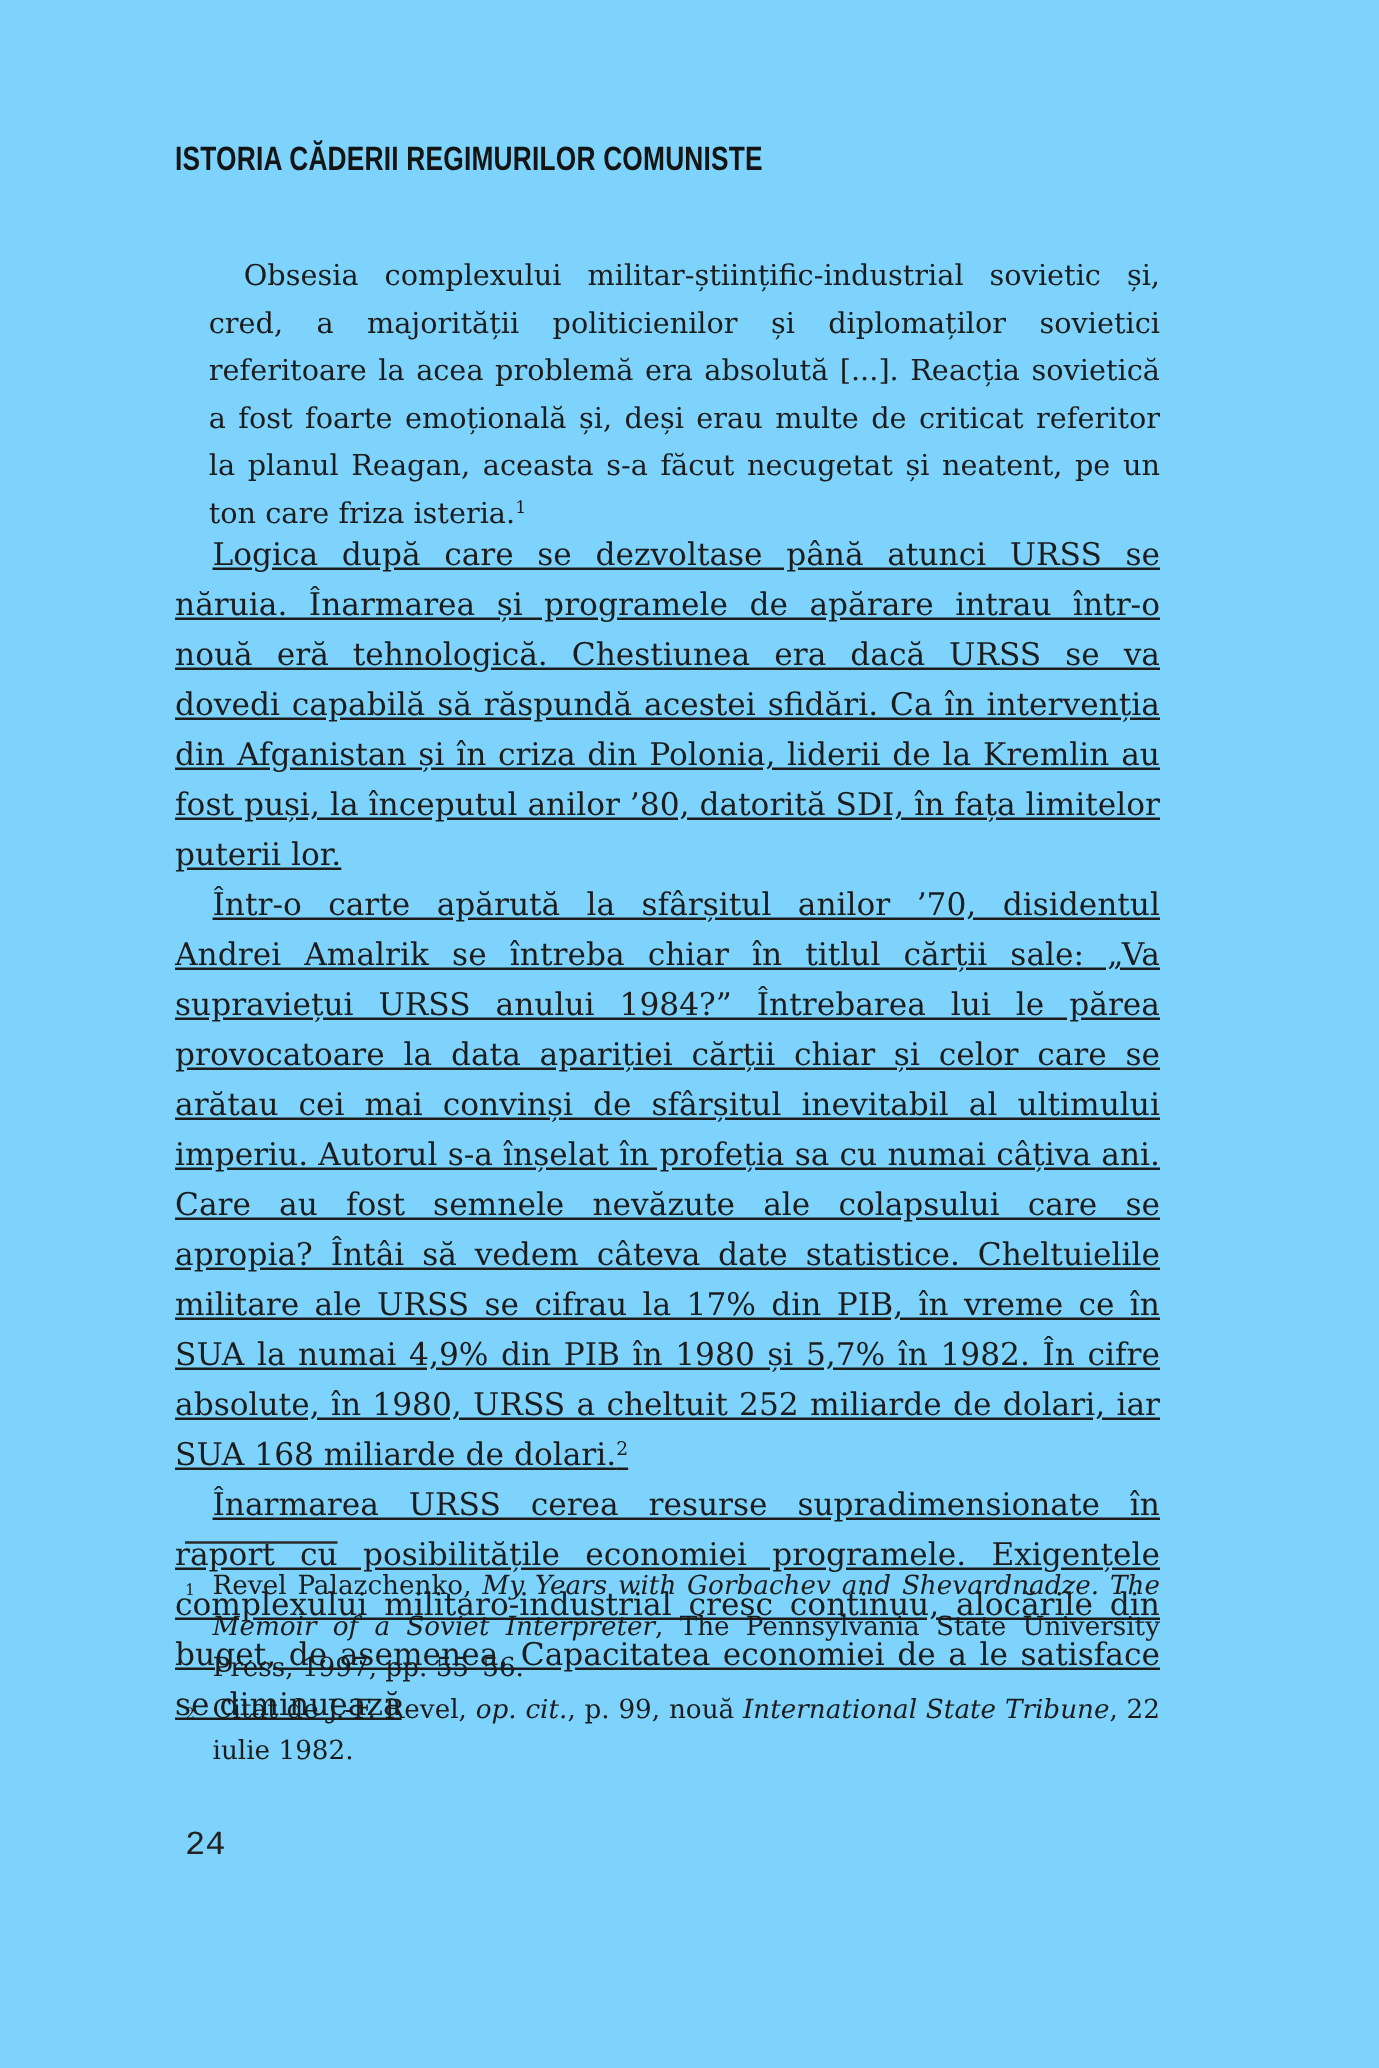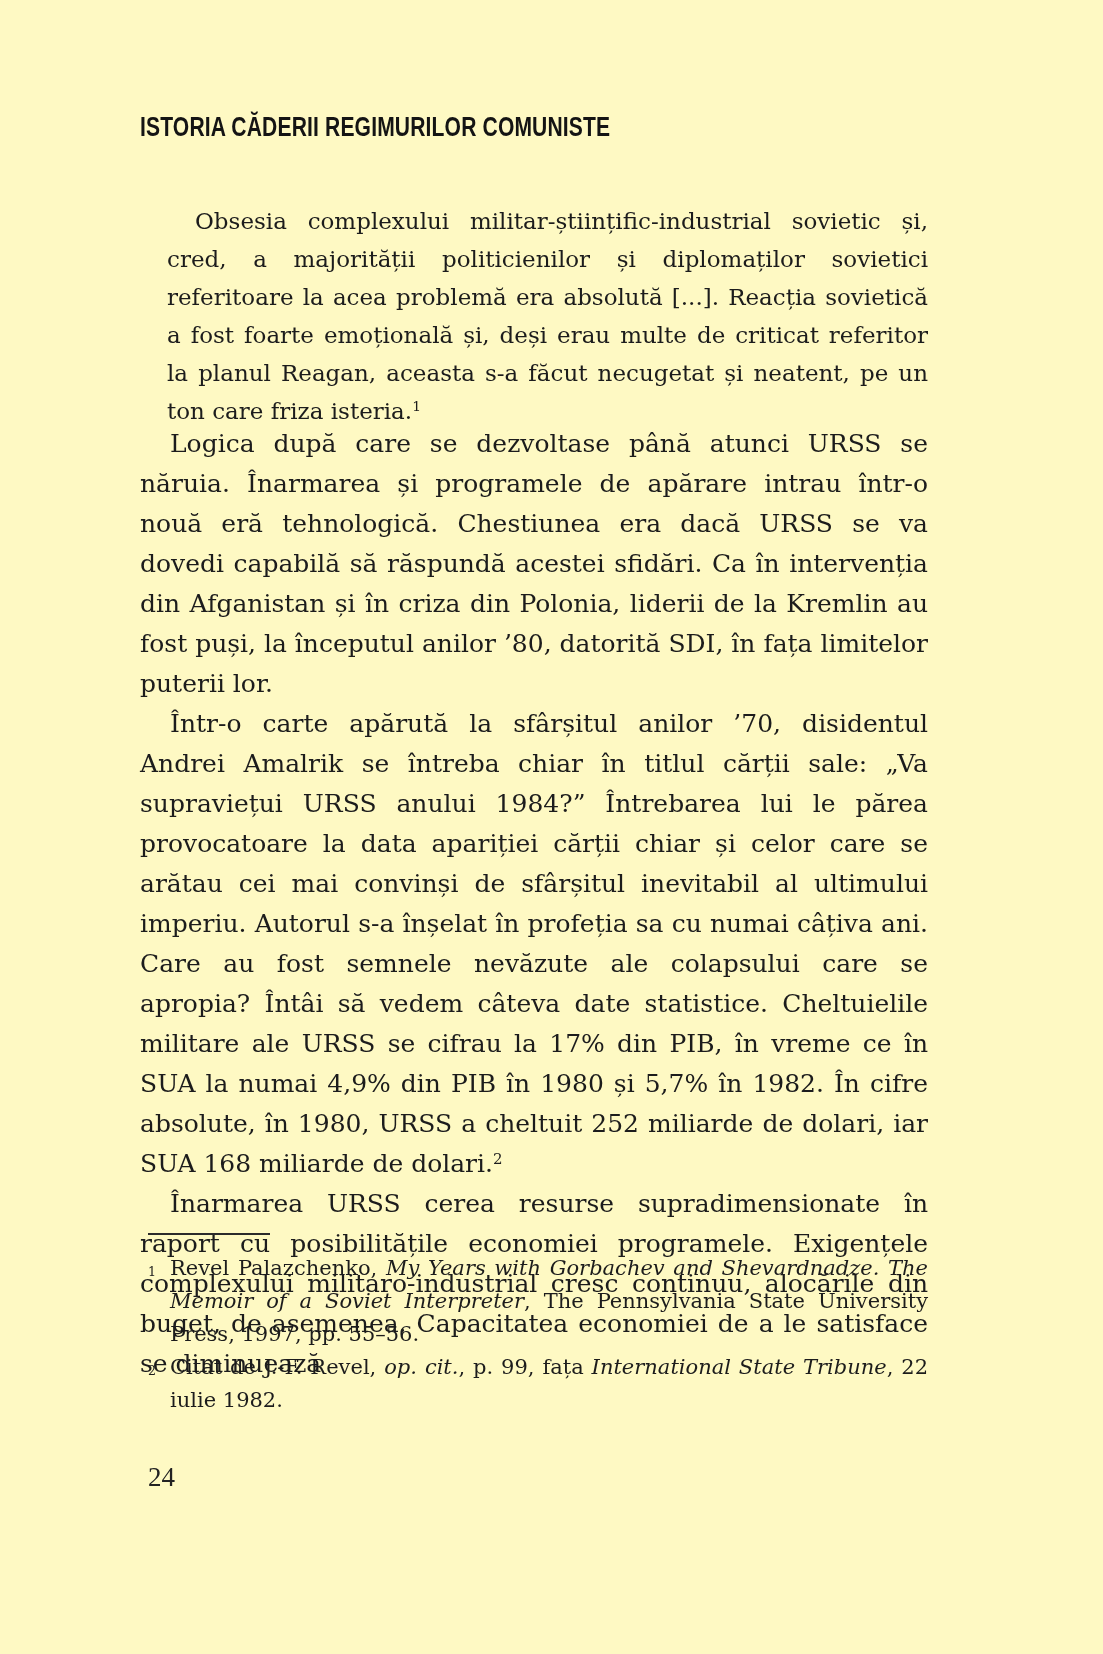--- a/index.html
+++ b/index.html
@@ -1,21 +1,21 @@
 <!DOCTYPE html>
 <html lang="ro"><head>
 <meta charset="utf-8">
 <style>
   html, body { margin: 0; padding: 0; background: #ffffff; }
 
   .page {
     position: relative;
     width: 1103px;
     height: 1654px;
-    background: #fef9c3;
+    background: #7dd3fc;
     color: #1e1e1e;
     font-family: "DejaVu Serif", "Liberation Serif", serif;
     overflow: hidden;
   }
 
   .running-header {
     position: absolute;
     left: 140px;
     top: 112px;
     font-family: "Liberation Sans", sans-serif;
@@ -43,20 +43,21 @@
 
   .body-text {
     position: absolute;
     left: 140px;
     top: 424px;
     width: 788px;
     font-size: 25px;
     line-height: 40px;
     text-align: justify;
     color: #1c1c1c;
+    text-decoration: underline;
   }
   .body-text p { margin: 0; text-indent: 30px; }
 
   sup.fnref {
     font-size: 60%;
     line-height: 0;
     vertical-align: baseline;
     position: relative;
     top: -0.55em;
   }
@@ -87,21 +88,21 @@
     padding-left: 8px;
     box-sizing: border-box;
   }
   .fn-text { flex: 1 1 auto; text-align: justify; }
   .fn-text i { font-style: italic; }
 
   .page-number {
     position: absolute;
     left: 148px;
     top: 1462px;
-    font-family: Liberation Serif, serif;
+    font-family: Liberation Mono, monospace;
     font-size: 27px;
     color: #222222;
   }
 </style>
 </head>
 <body>
 
 <div class="page">
 
   <div class="running-header">ISTORIA CĂDERII REGIMURILOR COMUNISTE</div>
@@ -118,19 +119,19 @@
 
   <div class="fn-rule"></div>
 
   <section class="footnotes">
     <div class="footnote">
       <span class="fn-marker">1</span>
       <span class="fn-text"><span>Revel Palazchenko, </span><i>My Years with Gorbachev and Shevardnadze. The Memoir of a Soviet Interpreter</i><span>, The Pennsylvania State University Press, 1997, pp. 55–56.</span></span>
     </div>
     <div class="footnote">
       <span class="fn-marker">2</span>
-      <span class="fn-text"><span>Citat de J.-F. Revel, </span><i>op. cit.</i><span>, p. 99, fața </span><i>International State Tribune</i><span>, 22 iulie 1982.</span></span>
+      <span class="fn-text"><span>Citat de J.-F. Revel, </span><i>op. cit.</i><span>, p. 99, nouă </span><i>International State Tribune</i><span>, 22 iulie 1982.</span></span>
     </div>
   </section>
 
   <div class="page-number">24</div>
 
 </div>
 
 </body></html>

